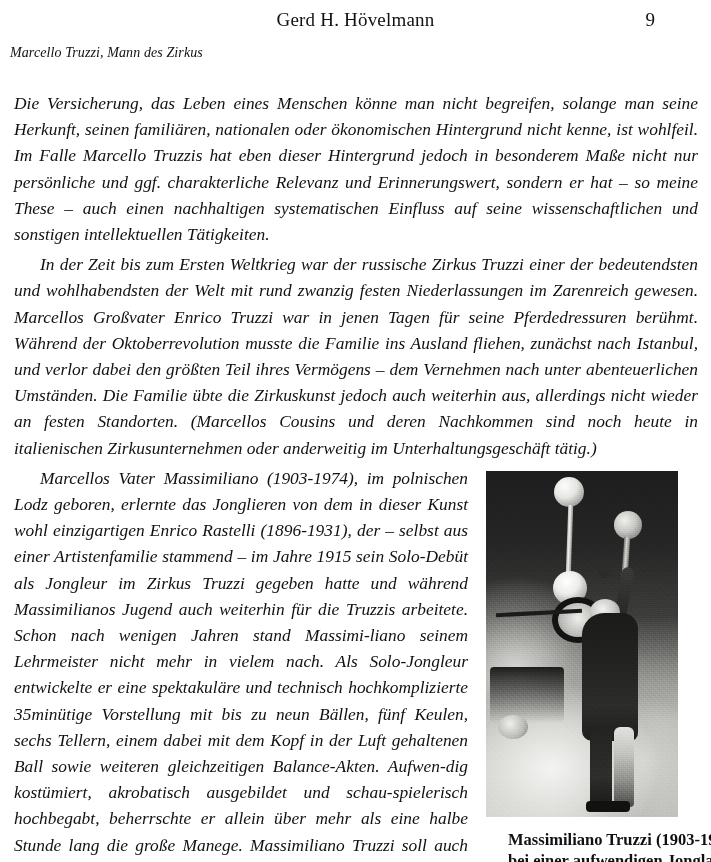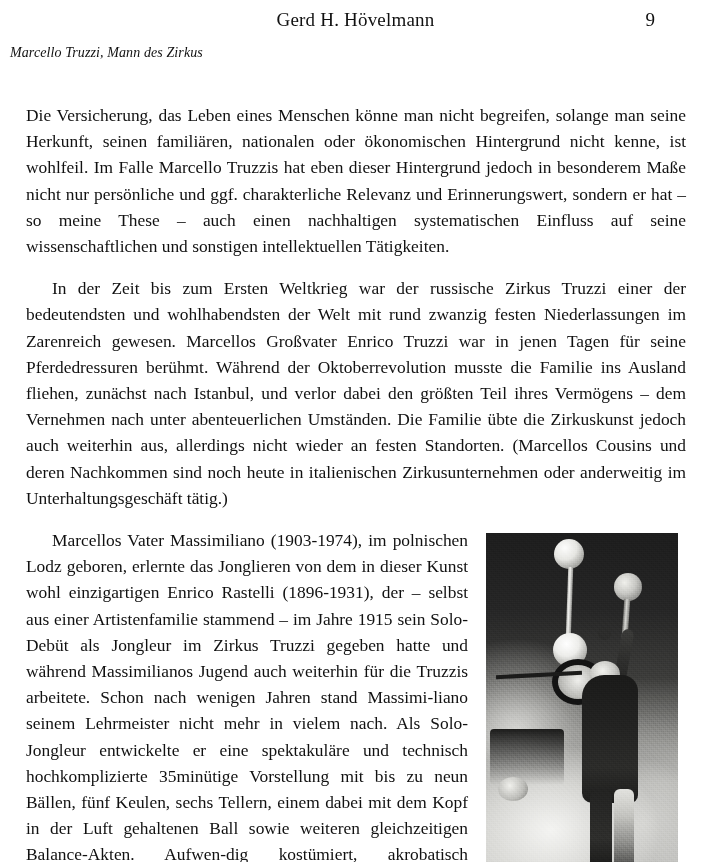--- a/index.html
+++ b/index.html
@@ -68,21 +68,22 @@
     top: 86px;
     left: 10px;
     width: 692px;
     font-size: 17.4px;
     line-height: 26.2px;
     text-align: justify;
     text-justify: inter-word;
     hyphens: none;
   }
   .body-text p {
-    margin: 16px;
+    margin: 4px;
+    font-style: italic;
   }
   .body-text p.indent {
     text-indent: 26px;
   }
 
   
   .photo-figure {
     float: right;
     width: 192px;
     margin: 6px 24px 0 18px;

